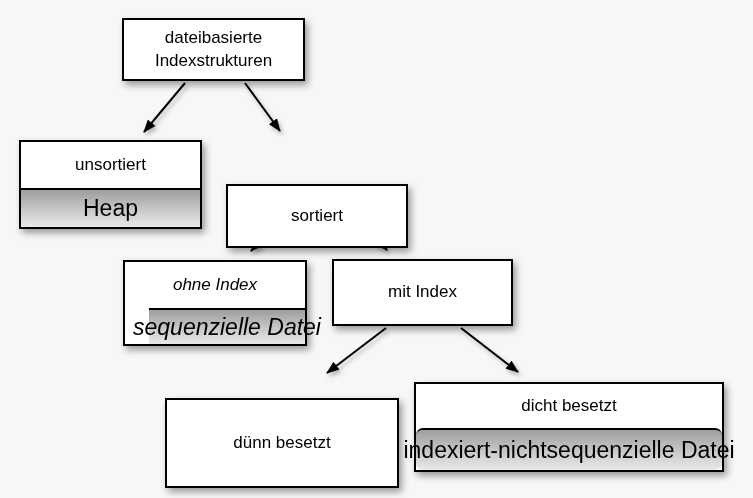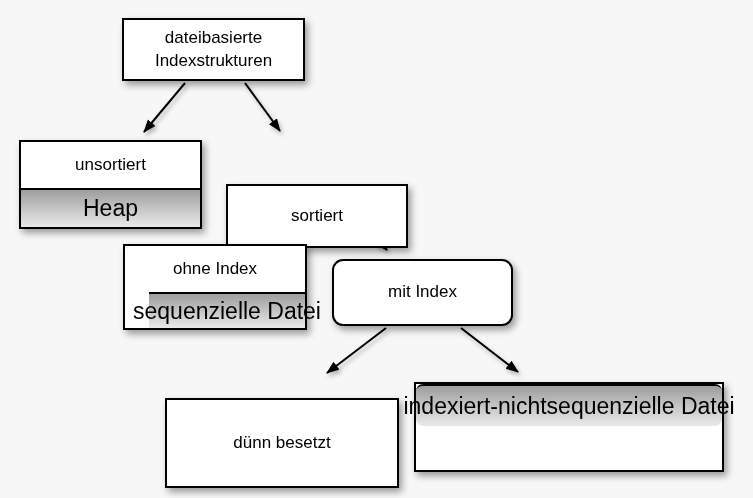--- a/index.html
+++ b/index.html
@@ -54,23 +54,23 @@
     justify-content: center;
     text-align: center;
     font-size: 23px;
     white-space: nowrap;
   }
   
   #node-root        { left: 122px; top: 18px;  width: 183px; height: 63px; }
   #node-unsortiert  { left: 19px;  top: 140px; width: 183px; height: 89px; }
   #node-unsortiert .sublabel { height: 37px; }
   #node-sortiert    { left: 226px; top: 144px; width: 182px; height: 64px; margin-top: 40px; }
-  #node-ohne-index  { left: 123px; top: 244px; width: 184px; height: 86px; }
+  #node-ohne-index  { left: 123px; top: 260px; width: 184px; height: 86px; font-style: italic; }
   #node-ohne-index .sublabel { height: 34px; margin-left: 24px; }
-  #node-mit-index   { left: 332px; top: 259px; width: 181px; height: 67px; border-radius: 11px; }
+  #node-mit-index   { left: 332px; top: 259px; width: 181px; height: 67px; }
   #node-duenn       { left: 165px; top: 382px; width: 234px; height: 90px; margin-top: 16px; }
   #node-duenn .sublabel { height: 40px; }
   #node-dicht       { left: 414px; top: 382px; width: 310px; height: 90px; }
   #node-dicht .sublabel { height: 40px; border-radius: 7px; }
 </style>
 </head>
 <body>
 
 <div id="canvas">
 
@@ -108,16 +108,17 @@
 
   <div class="node" id="node-mit-index">
     <div class="label">mit Index</div>
   </div>
 
   <div class="node" id="node-duenn">
     <div class="label">dünn besetzt</div>
   </div>
 
   <div class="node" id="node-dicht">
+    <div class="label">dicht besetzt</div>
     <div class="sublabel">indexiert-nichtsequenzielle Datei</div>
   </div>
 
 </div>
 
 </body></html>

